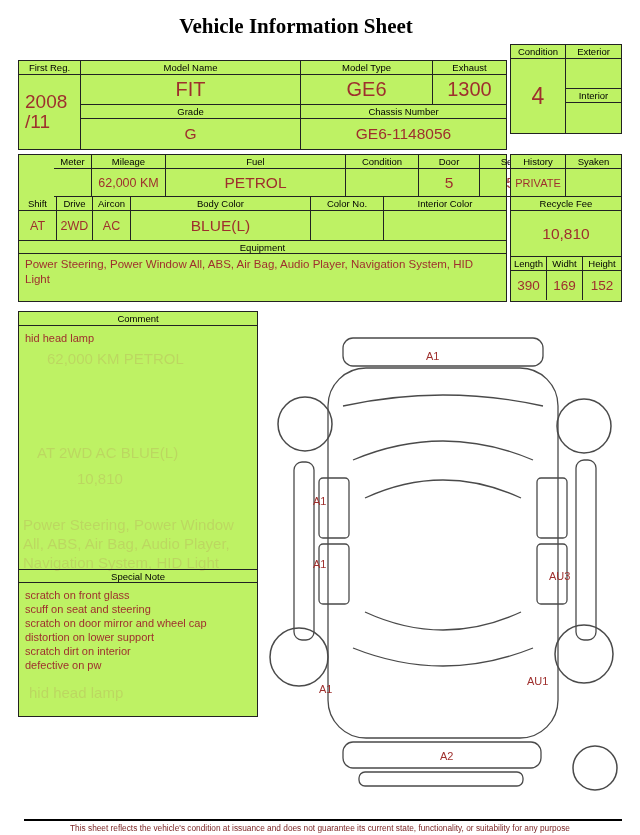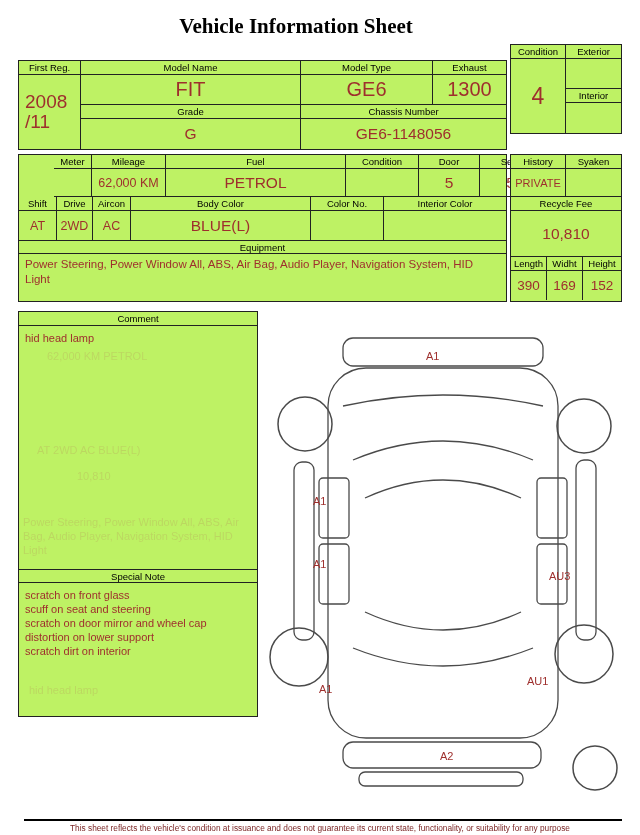--- a/index.html
+++ b/index.html
@@ -20,21 +20,21 @@
          font-size:19px;line-height:1.05;}
   .equiptext{color:#9e2f2d;font-size:11.5px;line-height:1.3;padding:3px 6px;}
   .leftcol{width:240px;height:406px;}
   .comment-head{height:14px;border-bottom:1px solid #222;}
   .comment-body{position:absolute;top:16px;left:0;right:0;padding:4px 6px;
                 color:#9e2f2d;font-size:11px;}
   .sn-head{position:absolute;top:257px;left:0;right:0;height:14px;
            border-top:1px solid #222;border-bottom:1px solid #222;}
   .sn-body{position:absolute;top:274px;left:0;right:0;padding:2px 6px;
            color:#9e2f2d;font-size:11px;line-height:1.28;}
-  .ghost{position:absolute;color:#b05050;opacity:.16;font-size:11px;line-height:1.25;}
+  .ghost{position:absolute;color:#b05050;opacity:.16;font-size:15px;line-height:1.25;}
   .svgwrap{position:absolute;left:263px;top:312px;width:372px;height:500px;}
   .footer-rule{position:absolute;left:24px;width:598px;top:819px;border-top:2px solid #000;}
   .footer{position:absolute;top:823px;left:0;width:640px;text-align:center;
           font-size:8.3px;color:#7b2626;}
   svg text{font-family:"Liberation Sans",sans-serif;font-size:11px;fill:#9e2f2d;}
 </style>
 </head>
 <body>
 
 <div class="page">
@@ -134,20 +134,21 @@
     <div class="ghost" style="top:204px;left:4px;width:230px;">Power Steering, Power Window All, ABS, Air Bag, Audio Player, Navigation System, HID Light</div>
     <div class="ghost" style="top:372px;left:10px;">hid head lamp</div>
 
     <div class="cell label sn-head">Special Note</div>
     <div class="sn-body">
       <div>scratch on front glass</div>
       <div>scuff on seat and steering</div>
       <div>scratch on door mirror and wheel cap</div>
       <div>distortion on lower support</div>
       <div>scratch dirt on interior</div>
+      <div>defective on pw</div>
     </div>
   </div>
 
   <div class="svgwrap">
     <svg width="372" height="500" viewBox="0 0 372 500">
       <g stroke="#4a4a4a" fill="none" stroke-width="1.3">
 
         <rect x="80" y="26" width="200" height="28" rx="10"></rect>
 
         <rect x="65" y="56" width="230" height="370" rx="38"></rect>

